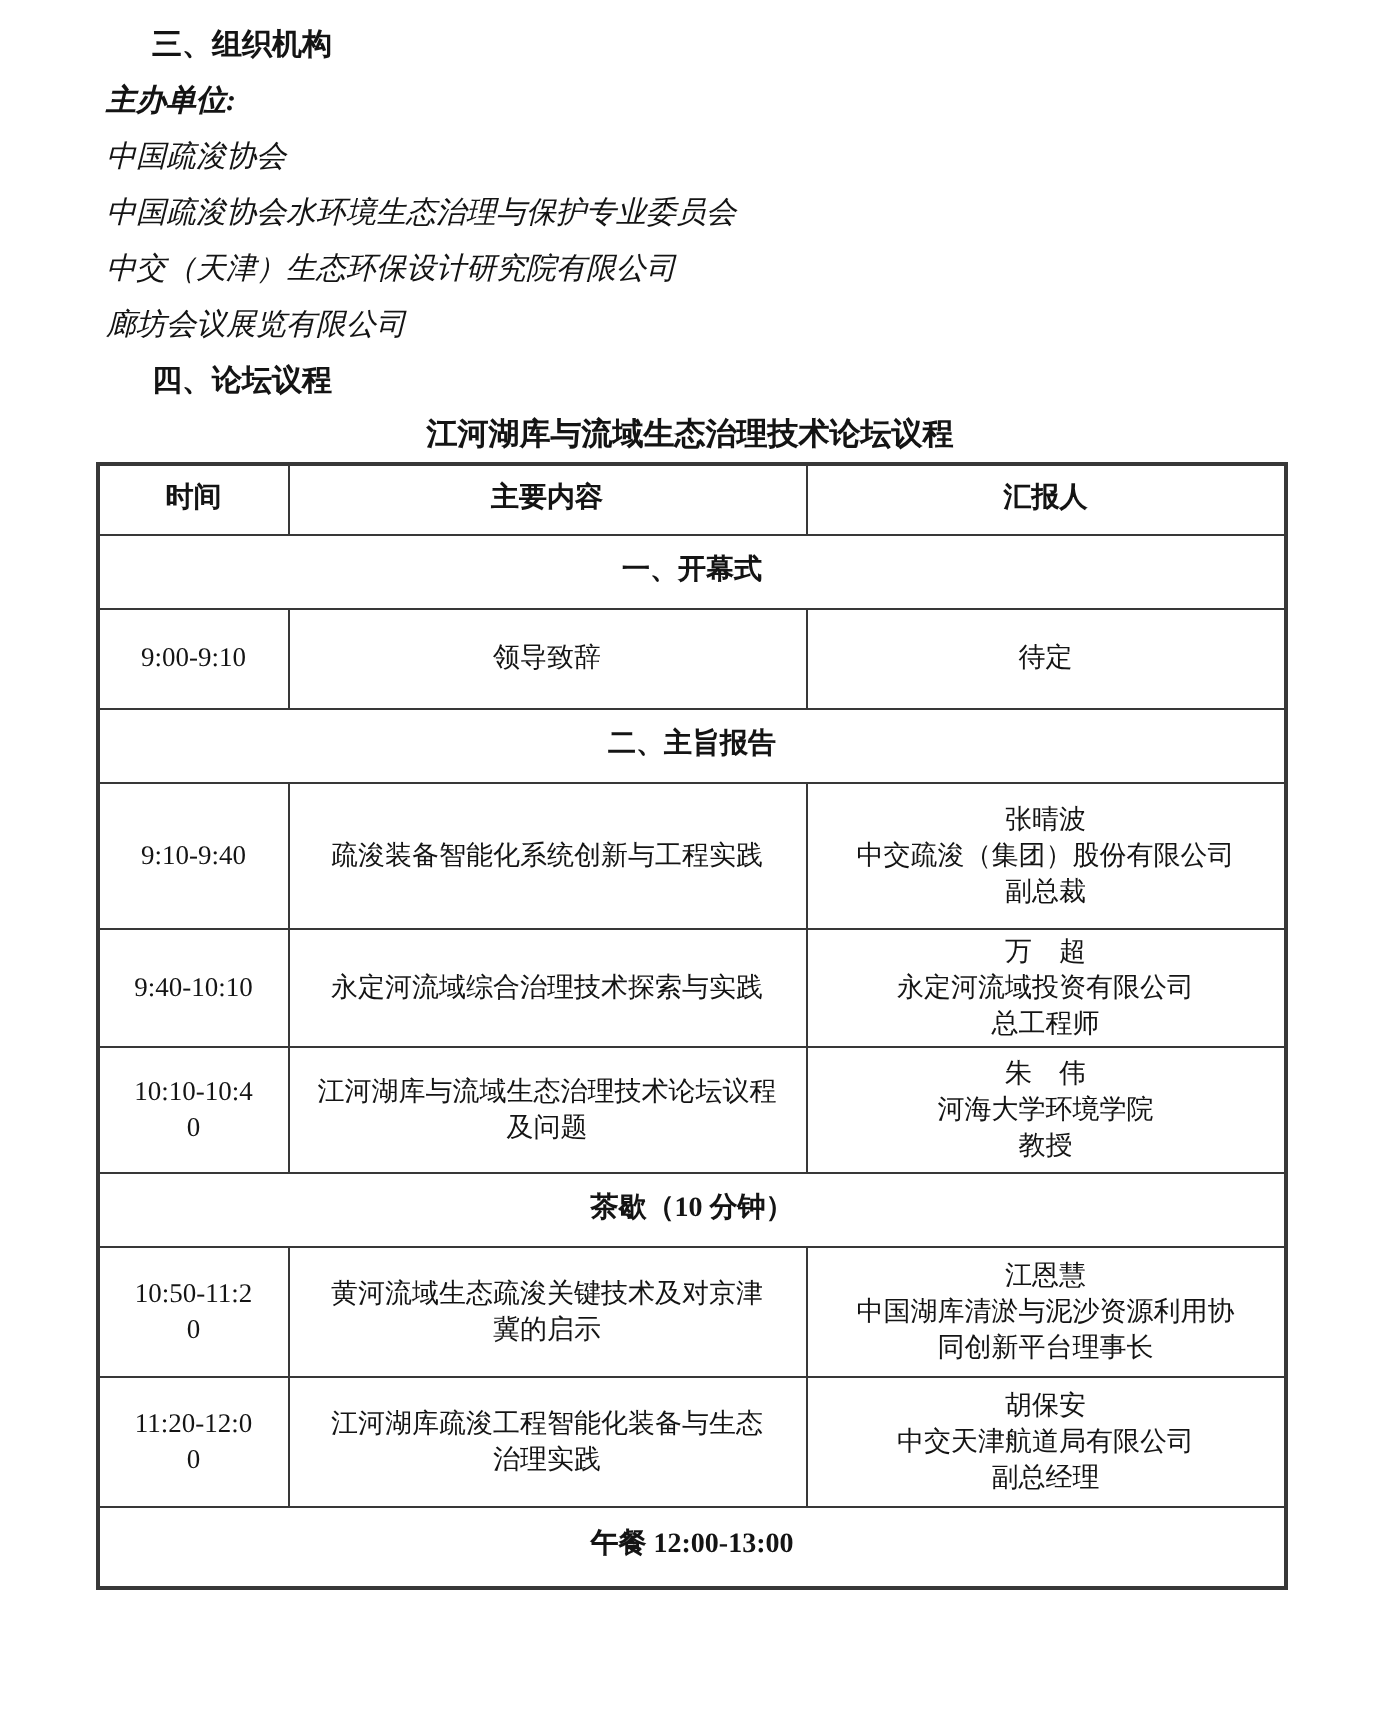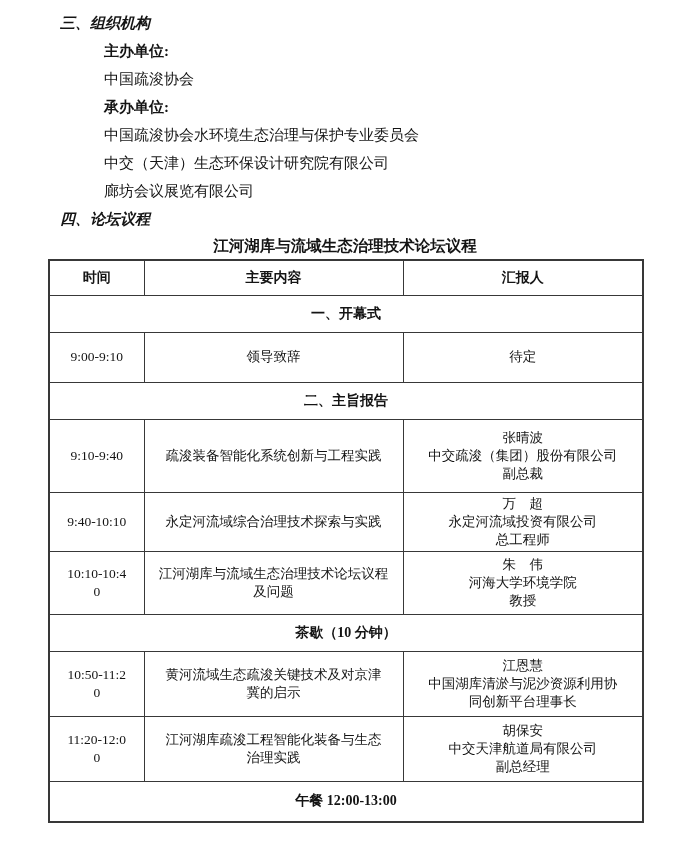--- a/index.html
+++ b/index.html
@@ -3,22 +3,22 @@
 <meta charset="utf-8">
 <style>
   html,body{margin:0;padding:0;}
   body{
     width:696px;height:856px;background:#ffffff;color:#141414;
     font-family:"Liberation Serif","DejaVu Serif",serif;
     overflow:hidden;
   }
   .doc{padding-top:9px;}
   .tl{line-height:28px;font-size:15px;white-space:pre;}
-  .indent1{margin-left:60px;font-style:italic;}
-  .indent2{margin-left:104px;}
+  .indent1{margin-left:76px;}
+  .indent2{margin-left:53px;font-style:italic;}
   .bold{font-weight:bold;}
   .tbl-title{
     width:594px;margin-left:48px;text-align:center;
     font-weight:bold;font-size:15.5px;line-height:26px;
   }
   table.agenda{
     margin-left:48px;width:594px;border-collapse:collapse;table-layout:fixed;
     border:2px solid #383838;
   }
   table.agenda td{
@@ -34,21 +34,20 @@
   col.c1{width:95px;} col.c2{width:259px;} col.c3{width:240px;}
 </style>
 </head>
 <body>
 
 <div class="doc">
 
   <div class="tl indent1 bold">三、组织机构</div>
   <div class="tl indent2 bold">主办单位:</div>
   <div class="tl indent2">中国疏浚协会</div>
-  <div class="tl indent2 bold">承办单位:</div>
   <div class="tl indent2">中国疏浚协会水环境生态治理与保护专业委员会</div>
   <div class="tl indent2">中交（天津）生态环保设计研究院有限公司</div>
   <div class="tl indent2">廊坊会议展览有限公司</div>
   <div class="tl indent1 bold">四、论坛议程</div>
 
   <div class="tbl-title">江河湖库与流域生态治理技术论坛议程</div>
 
   <table class="agenda">
     <colgroup>
         <col class="c1">

